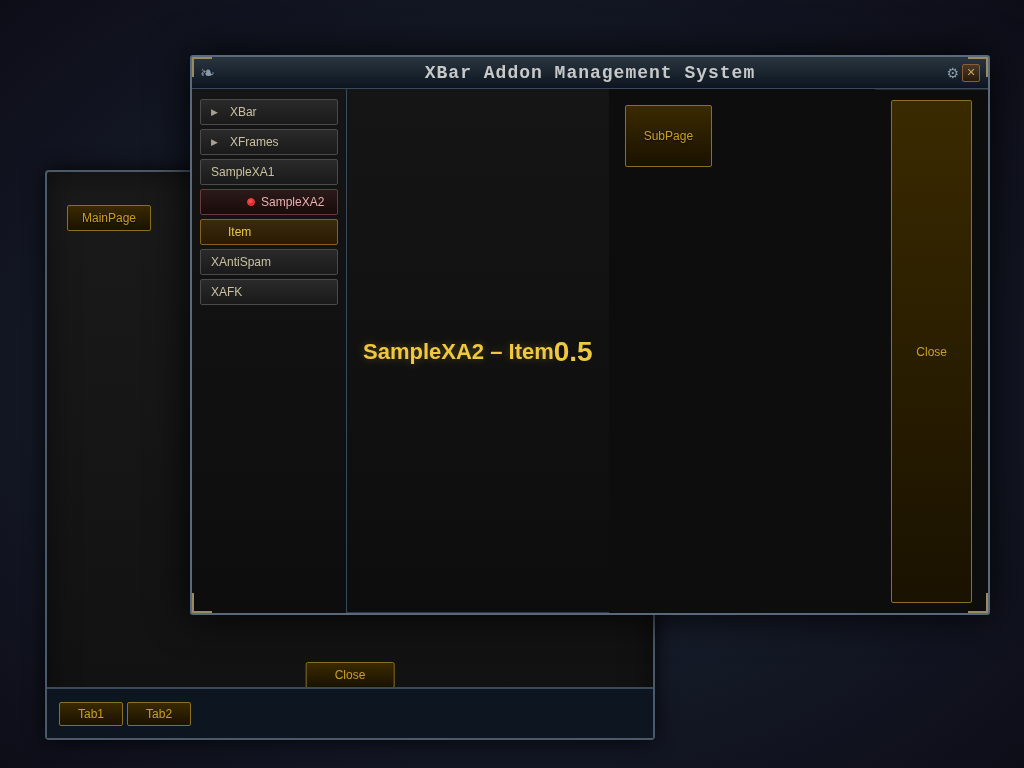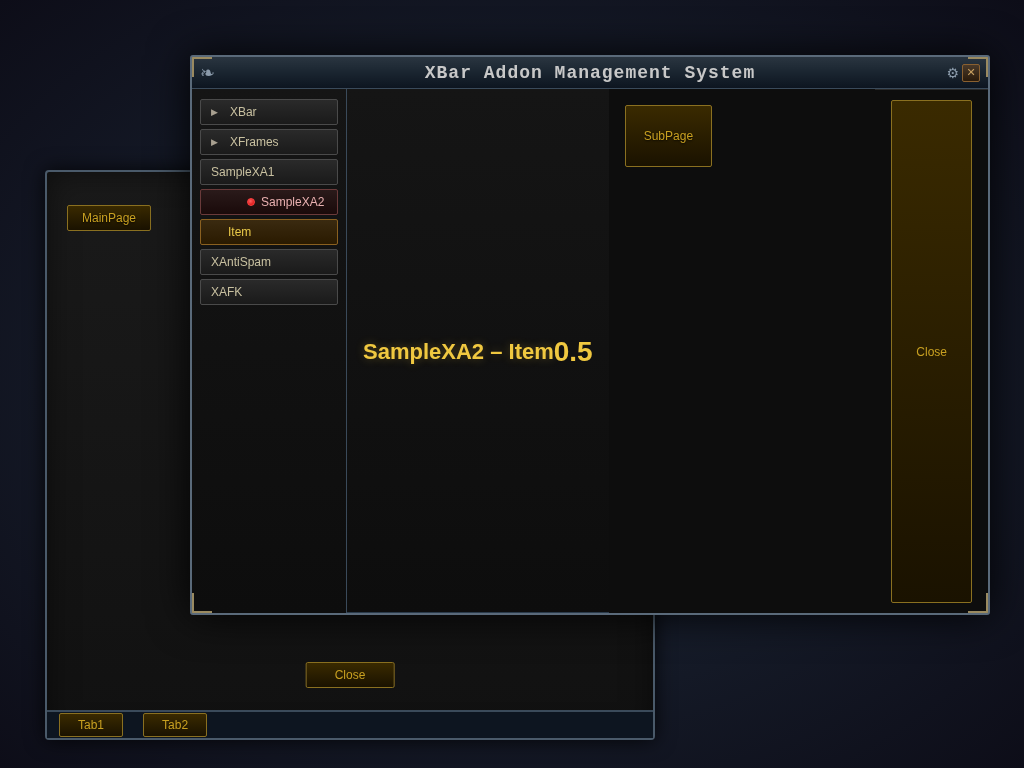--- a/index.html
+++ b/index.html
@@ -47,26 +47,26 @@
       text-shadow: 0 1px 2px rgba(0,0,0,0.8);
       margin-top: 13px;
     }
 
     
     .back-window-tabs {
       position: absolute;
       bottom: 0;
       left: 0;
       right: 0;
-      height: 28px;
+      height: 51px;
       background: #0d1520;
       border-top: 2px solid #3a4a5a;
       display: flex;
       align-items: center;
-      gap: 20px;
+      gap: 4px;
       padding: 0 12px;
     }
 
     .tab-btn {
       background: linear-gradient(180deg, #3a2a00 0%, #2a1e00 50%, #1a1200 100%);
       border: 1px solid #8a7020;
       color: #c8a020;
       padding: 4px 18px;
       font-size: 12px;
       cursor: pointer;

